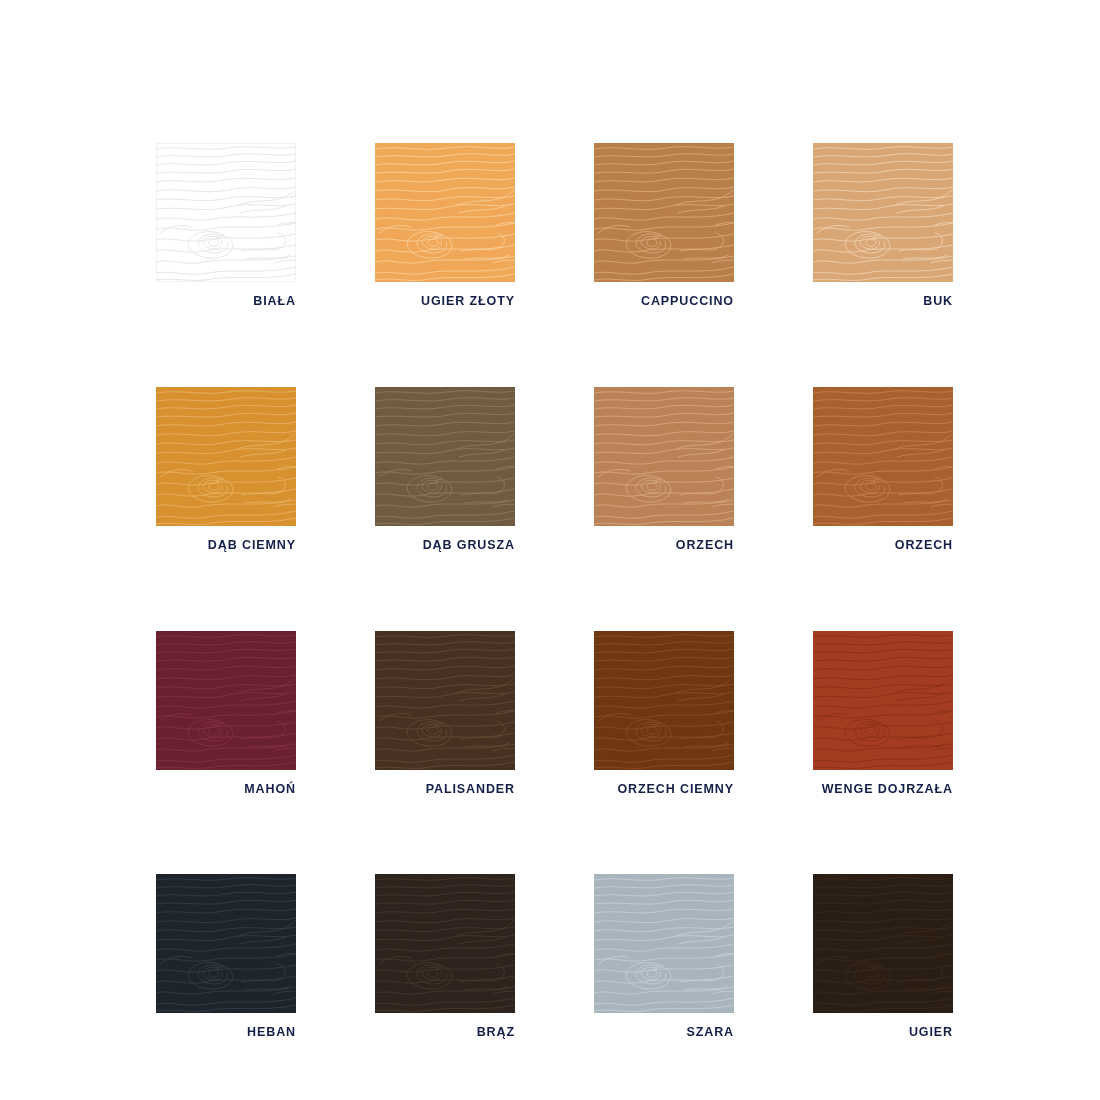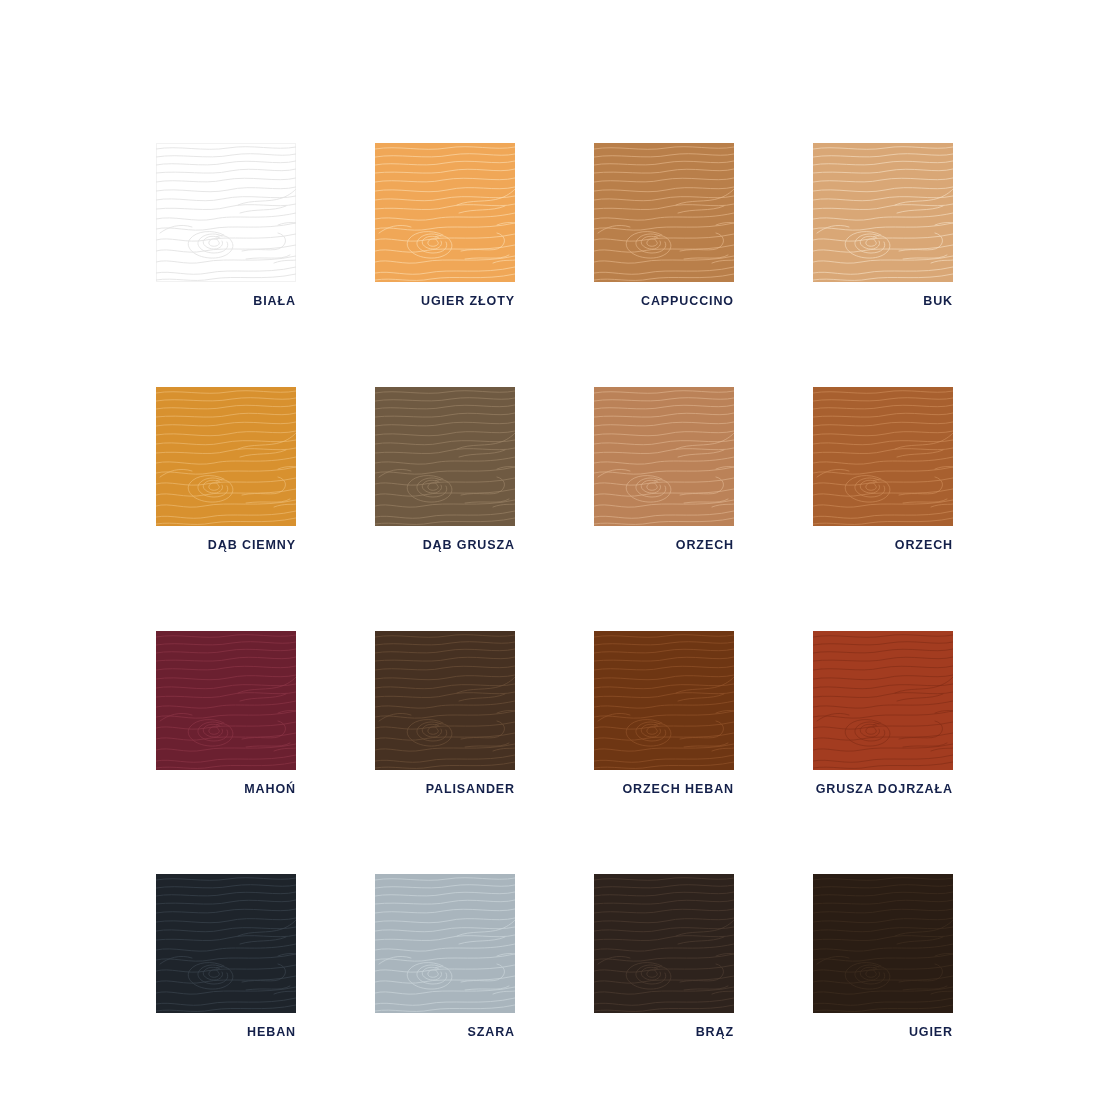--- a/index.html
+++ b/index.html
@@ -469,21 +469,21 @@
                 <path d="M90,116 C110,113 124,118 134,112"></path>
                 <path d="M122,82 C132,78 140,80 140,80"></path>
                 <path d="M118,120 C128,116 138,118 140,117"></path>
                 <path d="M36,84 C24,80 12,84 4,90"></path>
                 <path d="M82,62 C96,56 112,60 126,55 C134,52 138,48 140,46"></path>
                 <path d="M84,70 C100,65 116,69 130,63"></path>
               </g>
             </svg>
           </div>
         </div>
-        <div class="chip-label">ORZECH HEBAN</div>
+        <div class="chip-label">ORZECH CIEMNY</div>
       </div>
       <div class="swatch-cell">
         <div class="chip" style="background: rgb(163, 60, 32);">
           <div class="chip-grain">
             <svg viewBox="0 0 140 139" preserveAspectRatio="none" aria-hidden="true">
               <g fill="none" stroke="#7e2a14" stroke-width="0.9" stroke-linecap="round" stroke-opacity="0.65">
                 <path d="M0,6 C22,2 48,9 72,5 C96,1 120,8 140,4"></path>
                 <path d="M0,14 C24,10 50,17 76,12 C102,8 122,15 140,11"></path>
                 <path d="M0,22 C20,18 46,25 70,20 C98,15 120,23 140,18"></path>
                 <path d="M0,30 C26,27 52,33 74,28 C100,23 122,31 140,26"></path>
@@ -506,21 +506,21 @@
                 <path d="M90,116 C110,113 124,118 134,112"></path>
                 <path d="M122,82 C132,78 140,80 140,80"></path>
                 <path d="M118,120 C128,116 138,118 140,117"></path>
                 <path d="M36,84 C24,80 12,84 4,90"></path>
                 <path d="M82,62 C96,56 112,60 126,55 C134,52 138,48 140,46"></path>
                 <path d="M84,70 C100,65 116,69 130,63"></path>
               </g>
             </svg>
           </div>
         </div>
-        <div class="chip-label">GRUSZA DOJRZAŁA</div>
+        <div class="chip-label">WENGE DOJRZAŁA</div>
       </div>
       <div class="swatch-cell">
         <div class="chip" style="background: rgb(30, 36, 43);">
           <div class="chip-grain">
             <svg viewBox="0 0 140 139" preserveAspectRatio="none" aria-hidden="true">
               <g fill="none" stroke="#39434c" stroke-width="0.9" stroke-linecap="round" stroke-opacity="0.8">
                 <path d="M0,6 C22,2 48,9 72,5 C96,1 120,8 140,4"></path>
                 <path d="M0,14 C24,10 50,17 76,12 C102,8 122,15 140,11"></path>
                 <path d="M0,22 C20,18 46,25 70,20 C98,15 120,23 140,18"></path>
                 <path d="M0,30 C26,27 52,33 74,28 C100,23 122,31 140,26"></path>
@@ -546,20 +546,57 @@
                 <path d="M36,84 C24,80 12,84 4,90"></path>
                 <path d="M82,62 C96,56 112,60 126,55 C134,52 138,48 140,46"></path>
                 <path d="M84,70 C100,65 116,69 130,63"></path>
               </g>
             </svg>
           </div>
         </div>
         <div class="chip-label">HEBAN</div>
       </div>
       <div class="swatch-cell">
+        <div class="chip" style="background: rgb(46, 35, 29);">
+          <div class="chip-grain">
+            <svg viewBox="0 0 140 139" preserveAspectRatio="none" aria-hidden="true">
+              <g fill="none" stroke="#4d3c31" stroke-width="0.9" stroke-linecap="round" stroke-opacity="0.8">
+                <path d="M0,6 C22,2 48,9 72,5 C96,1 120,8 140,4"></path>
+                <path d="M0,14 C24,10 50,17 76,12 C102,8 122,15 140,11"></path>
+                <path d="M0,22 C20,18 46,25 70,20 C98,15 120,23 140,18"></path>
+                <path d="M0,30 C26,27 52,33 74,28 C100,23 122,31 140,26"></path>
+                <path d="M0,39 C22,35 46,42 68,37 C96,32 120,40 140,35"></path>
+                <path d="M0,48 C24,44 48,52 72,47 C98,41 120,49 140,44"></path>
+                <path d="M0,57 C20,53 44,61 66,56 C94,50 118,58 140,53"></path>
+                <path d="M0,66 C26,63 50,70 72,64 C96,58 120,66 140,61"></path>
+                <path d="M0,76 C18,72 38,80 58,76 C80,71 104,78 140,70"></path>
+                <path d="M0,86 C16,82 34,90 54,86 C78,81 104,88 140,80"></path>
+                <path d="M0,97 C14,93 30,101 50,97 C74,92 104,99 140,91"></path>
+                <path d="M0,108 C14,104 28,112 48,108 C72,103 104,110 140,102"></path>
+                <path d="M0,119 C14,115 28,123 48,119 C72,114 104,121 140,113"></path>
+                <path d="M0,130 C16,127 32,134 52,130 C76,125 106,132 140,124"></path>
+                <path d="M0,137 C18,134 36,140 56,136 C80,132 108,138 140,131"></path>
+                <path d="M68,92 C56,86 40,88 34,96 C28,104 38,114 54,115 C70,116 80,107 76,99 C73,93 66,91 60,94"></path>
+                <path d="M66,93 C58,89 47,91 43,97 C39,103 47,110 58,110 C69,110 74,104 71,99"></path>
+                <path d="M64,95 C58,92 51,93 48,97 C45,101 51,106 58,106 C65,106 68,101 66,98"></path>
+                <path d="M62,97 C58,95 54,96 53,99 C52,102 56,104 60,103 C64,102 64,99 62,98"></path>
+                <path d="M86,108 C104,104 118,110 126,104 C132,99 130,92 122,90"></path>
+                <path d="M90,116 C110,113 124,118 134,112"></path>
+                <path d="M122,82 C132,78 140,80 140,80"></path>
+                <path d="M118,120 C128,116 138,118 140,117"></path>
+                <path d="M36,84 C24,80 12,84 4,90"></path>
+                <path d="M82,62 C96,56 112,60 126,55 C134,52 138,48 140,46"></path>
+                <path d="M84,70 C100,65 116,69 130,63"></path>
+              </g>
+            </svg>
+          </div>
+        </div>
+        <div class="chip-label">BRĄZ</div>
+      </div>
+      <div class="swatch-cell">
         <div class="chip" style="background: rgb(169, 181, 189);">
           <div class="chip-grain">
             <svg viewBox="0 0 140 139" preserveAspectRatio="none" aria-hidden="true">
               <g fill="none" stroke="#c8d2d8" stroke-width="0.9" stroke-linecap="round" stroke-opacity="0.85">
                 <path d="M0,6 C22,2 48,9 72,5 C96,1 120,8 140,4"></path>
                 <path d="M0,14 C24,10 50,17 76,12 C102,8 122,15 140,11"></path>
                 <path d="M0,22 C20,18 46,25 70,20 C98,15 120,23 140,18"></path>
                 <path d="M0,30 C26,27 52,33 74,28 C100,23 122,31 140,26"></path>
                 <path d="M0,39 C22,35 46,42 68,37 C96,32 120,40 140,35"></path>
                 <path d="M0,48 C24,44 48,52 72,47 C98,41 120,49 140,44"></path>
@@ -581,57 +618,20 @@
                 <path d="M122,82 C132,78 140,80 140,80"></path>
                 <path d="M118,120 C128,116 138,118 140,117"></path>
                 <path d="M36,84 C24,80 12,84 4,90"></path>
                 <path d="M82,62 C96,56 112,60 126,55 C134,52 138,48 140,46"></path>
                 <path d="M84,70 C100,65 116,69 130,63"></path>
               </g>
             </svg>
           </div>
         </div>
         <div class="chip-label">SZARA</div>
-      </div>
-      <div class="swatch-cell">
-        <div class="chip" style="background: rgb(46, 35, 29);">
-          <div class="chip-grain">
-            <svg viewBox="0 0 140 139" preserveAspectRatio="none" aria-hidden="true">
-              <g fill="none" stroke="#4d3c31" stroke-width="0.9" stroke-linecap="round" stroke-opacity="0.8">
-                <path d="M0,6 C22,2 48,9 72,5 C96,1 120,8 140,4"></path>
-                <path d="M0,14 C24,10 50,17 76,12 C102,8 122,15 140,11"></path>
-                <path d="M0,22 C20,18 46,25 70,20 C98,15 120,23 140,18"></path>
-                <path d="M0,30 C26,27 52,33 74,28 C100,23 122,31 140,26"></path>
-                <path d="M0,39 C22,35 46,42 68,37 C96,32 120,40 140,35"></path>
-                <path d="M0,48 C24,44 48,52 72,47 C98,41 120,49 140,44"></path>
-                <path d="M0,57 C20,53 44,61 66,56 C94,50 118,58 140,53"></path>
-                <path d="M0,66 C26,63 50,70 72,64 C96,58 120,66 140,61"></path>
-                <path d="M0,76 C18,72 38,80 58,76 C80,71 104,78 140,70"></path>
-                <path d="M0,86 C16,82 34,90 54,86 C78,81 104,88 140,80"></path>
-                <path d="M0,97 C14,93 30,101 50,97 C74,92 104,99 140,91"></path>
-                <path d="M0,108 C14,104 28,112 48,108 C72,103 104,110 140,102"></path>
-                <path d="M0,119 C14,115 28,123 48,119 C72,114 104,121 140,113"></path>
-                <path d="M0,130 C16,127 32,134 52,130 C76,125 106,132 140,124"></path>
-                <path d="M0,137 C18,134 36,140 56,136 C80,132 108,138 140,131"></path>
-                <path d="M68,92 C56,86 40,88 34,96 C28,104 38,114 54,115 C70,116 80,107 76,99 C73,93 66,91 60,94"></path>
-                <path d="M66,93 C58,89 47,91 43,97 C39,103 47,110 58,110 C69,110 74,104 71,99"></path>
-                <path d="M64,95 C58,92 51,93 48,97 C45,101 51,106 58,106 C65,106 68,101 66,98"></path>
-                <path d="M62,97 C58,95 54,96 53,99 C52,102 56,104 60,103 C64,102 64,99 62,98"></path>
-                <path d="M86,108 C104,104 118,110 126,104 C132,99 130,92 122,90"></path>
-                <path d="M90,116 C110,113 124,118 134,112"></path>
-                <path d="M122,82 C132,78 140,80 140,80"></path>
-                <path d="M118,120 C128,116 138,118 140,117"></path>
-                <path d="M36,84 C24,80 12,84 4,90"></path>
-                <path d="M82,62 C96,56 112,60 126,55 C134,52 138,48 140,46"></path>
-                <path d="M84,70 C100,65 116,69 130,63"></path>
-              </g>
-            </svg>
-          </div>
-        </div>
-        <div class="chip-label">BRĄZ</div>
       </div>
       <div class="swatch-cell">
         <div class="chip" style="background: rgb(42, 29, 20);">
           <div class="chip-grain">
             <svg viewBox="0 0 140 139" preserveAspectRatio="none" aria-hidden="true">
               <g fill="none" stroke="#3e2c1f" stroke-width="0.9" stroke-linecap="round" stroke-opacity="0.8">
                 <path d="M0,6 C22,2 48,9 72,5 C96,1 120,8 140,4"></path>
                 <path d="M0,14 C24,10 50,17 76,12 C102,8 122,15 140,11"></path>
                 <path d="M0,22 C20,18 46,25 70,20 C98,15 120,23 140,18"></path>
                 <path d="M0,30 C26,27 52,33 74,28 C100,23 122,31 140,26"></path>

